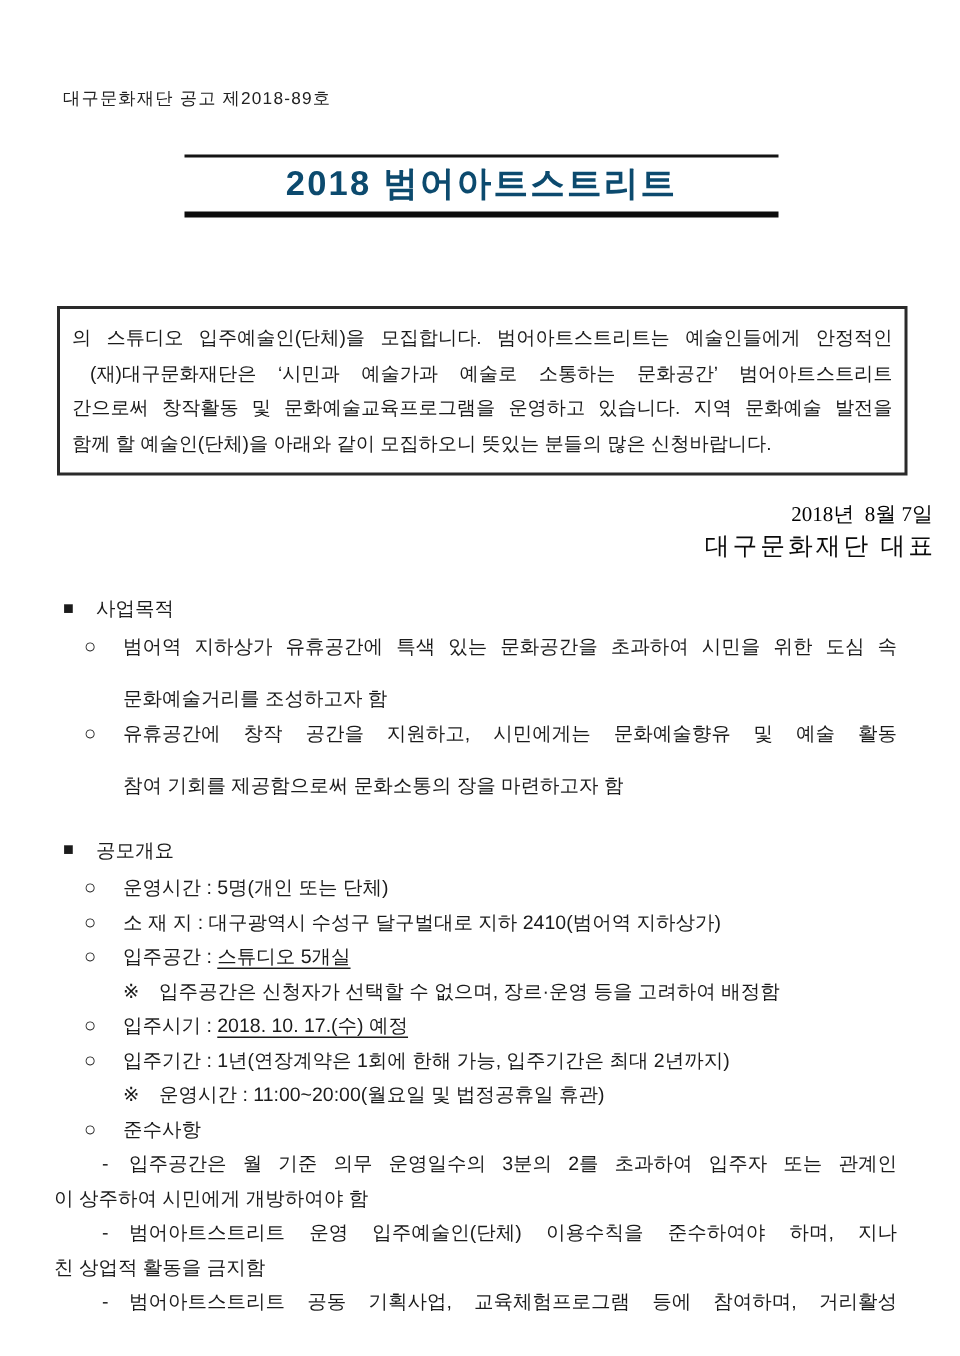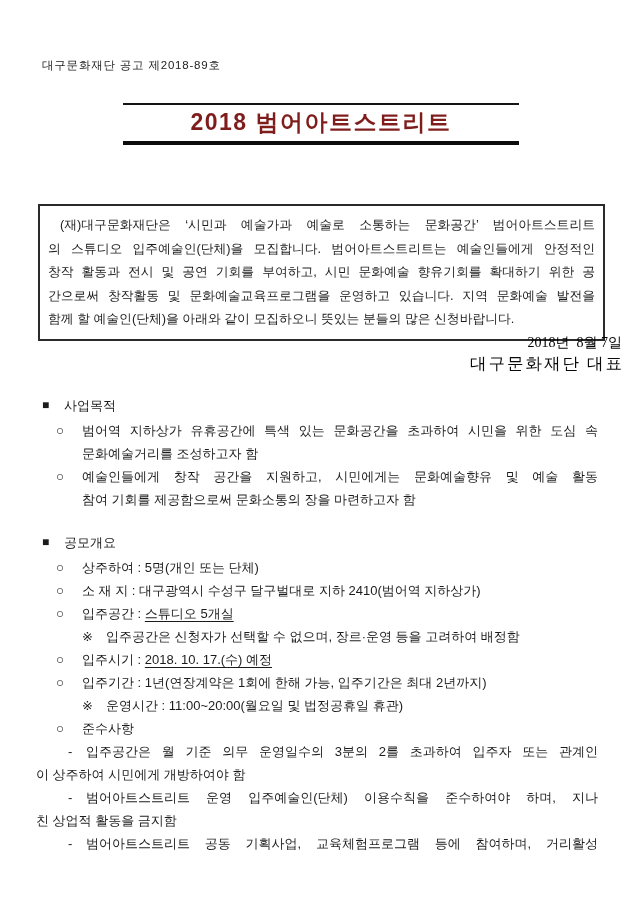--- a/index.html
+++ b/index.html
@@ -3,21 +3,21 @@
 <meta charset="utf-8">
 <style>
   html,body{margin:0;padding:0;background:#ffffff;}
   body{width:640px;height:904px;font-family:"Liberation Sans","DejaVu Sans",sans-serif;color:#1c1c1c;}
   .page{position:relative;width:640px;height:904px;overflow:hidden;background:#ffffff;padding-left:26px;}
 
   .notice-no{position:absolute;left:42px;top:58px;font-size:11.5px;letter-spacing:.8px;color:#222;}
 
   .title-block{position:absolute;left:123px;top:103px;width:396px;text-align:center;
     border-top:2px solid #141414;border-bottom:4px solid #0c0c0c;padding:3px 0 5px;}
-  .title-line{font-size:23px;font-weight:800;line-height:28px;letter-spacing:1.5px;color:#7f1d1d;}
+  .title-line{font-size:23px;font-weight:800;line-height:28px;letter-spacing:1.5px;color:#0c4a6e;}
 
   .intro-box{position:absolute;left:38px;top:204px;width:547px;border:2px solid #2a2a2a;
     padding:7px 8px 8px;font-size:12.8px;line-height:23.5px;color:#1b1b1b;}
   .iline{white-space:normal;}
   .iline[data-cls~="j"]{text-align:justify;text-align-last:justify;}
   .iline[data-cls~="ind"]{text-indent:12px;}
 
   .date-line{position:absolute;top:334px;right:44px;font-family:"Liberation Serif","DejaVu Serif",serif;
     font-size:14px;color:#000000;white-space:pre;}
   .issuer-line{position:absolute;top:353px;right:42px;font-family:"Liberation Serif","DejaVu Serif",serif;
@@ -28,21 +28,21 @@
   .marker{flex:0 0 auto;}
   .txt{flex:1 1 auto;}
   .bline[data-cls~="j"] .txt{text-align:justify;text-align-last:justify;}
 
   .bline[data-cls~="L0"]{margin:0 42px 2px 42px;}
   .bline[data-cls~="L0"] .marker{width:22px;font-size:12px;}
   .bline[data-cls~="sec"]{margin-top:20px;}
   .bline[data-cls~="gap"]{margin-top:3px;}
   .bline[data-cls~="L1"]{margin:0 42px 0 56px;}
   .bline[data-cls~="L1"] .marker{width:26px;font-size:13.5px;}
-  .bline[data-cls~="L1c"]{margin:0 42px 0 82px;align-items:center;}
+  .bline[data-cls~="L1c"]{margin:12px 42px 0 82px;align-items:center;}
   .bline[data-cls~="L1c"] .marker{width:0;}
   .bline[data-cls~="L2"]{margin:0 42px 0 82px;}
   .bline[data-cls~="L2"] .marker{width:24px;}
   .bline[data-cls~="L3"]{margin:0 42px 0 68px;}
   .bline[data-cls~="L3"] .marker{width:18px;}
   .bline[data-cls~="L3c"]{margin:0 42px 0 36px;}
   .bline[data-cls~="L3c"] .marker{width:0;}
 
   .uval{text-decoration:underline;text-underline-offset:3px;}
   .uval:empty{display:none;}
@@ -53,28 +53,25 @@
 <div class="page">
 
   <div class="notice-no">대구문화재단 공고 제2018-89호</div>
 
   <div class="title-block">
     <div class="title-line">2018 범어아트스트리트</div>
   </div>
 
   <div class="intro-box">
 
-  <div class="iline" data-cls="ind j">
-        <span>(재)대구문화재단은 ‘시민과 예술가과 예술로 소통하는 문화공간’ 범어아트스트리트</span>
-      </div>
-      <div class="iline" data-cls="j">
+  <div class="iline" data-cls="j">
         <span>의 스튜디오 입주예술인(단체)을 모집합니다. 범어아트스트리트는 예술인들에게 안정적인</span>
       </div>
-      <div class="iline" data-cls="j">
-        <span>창작 활동과 전시 및 공연 기회를 부여하고, 시민 문화예술 향유기회를 확대하기 위한 공</span>
+      <div class="iline" data-cls="ind j">
+        <span>(재)대구문화재단은 ‘시민과 예술가과 예술로 소통하는 문화공간’ 범어아트스트리트</span>
       </div>
       <div class="iline" data-cls="j">
         <span>간으로써 창작활동 및 문화예술교육프로그램을 운영하고 있습니다. 지역 문화예술 발전을</span>
       </div>
       <div class="iline" data-cls="">
         <span>함께 할 예술인(단체)을 아래와 같이 모집하오니 뜻있는 분들의 많은 신청바랍니다.</span>
       </div>
     </div>
 
   <div class="date-line">2018년  8월 7일</div>
@@ -89,33 +86,33 @@
       <div class="bline" data-cls="L1 j">
         <span class="marker">○</span>
         <span class="txt"><span>범어역 지하상가 유휴공간에 특색 있는 문화공간을 초과하여 시민을 위한 도심 속</span></span>
       </div>
       <div class="bline" data-cls="L1c">
         <span class="marker"></span>
         <span class="txt"><span>문화예술거리를 조성하고자 함</span></span>
       </div>
       <div class="bline" data-cls="L1 j gap">
         <span class="marker">○</span>
-        <span class="txt"><span>예술인들에게 창작 공간을 지원하고, 시민에게는 문화예술향유 및 예술 활동</span></span>
+        <span class="txt"><span>유휴공간에 창작 공간을 지원하고, 시민에게는 문화예술향유 및 예술 활동</span></span>
       </div>
       <div class="bline" data-cls="L1c">
         <span class="marker"></span>
         <span class="txt"><span>참여 기회를 제공함으로써 문화소통의 장을 마련하고자 함</span></span>
       </div>
       <div class="bline" data-cls="L0 sec">
         <span class="marker">■</span>
         <span class="txt"><span>공모개요</span></span>
       </div>
       <div class="bline" data-cls="L1">
         <span class="marker">○</span>
-        <span class="txt"><span>상주하여 : 5명(개인 또는 단체)</span></span>
+        <span class="txt"><span>운영시간 : 5명(개인 또는 단체)</span></span>
       </div>
       <div class="bline" data-cls="L1">
         <span class="marker">○</span>
         <span class="txt"><span>소 재 지 : 대구광역시 수성구 달구벌대로 지하 2410(범어역 지하상가)</span></span>
       </div>
       <div class="bline" data-cls="L1">
         <span class="marker">○</span>
         <span class="txt"><span>입주공간 : </span><span class="uval">스튜디오 5개실</span></span>
       </div>
       <div class="bline" data-cls="L2">

